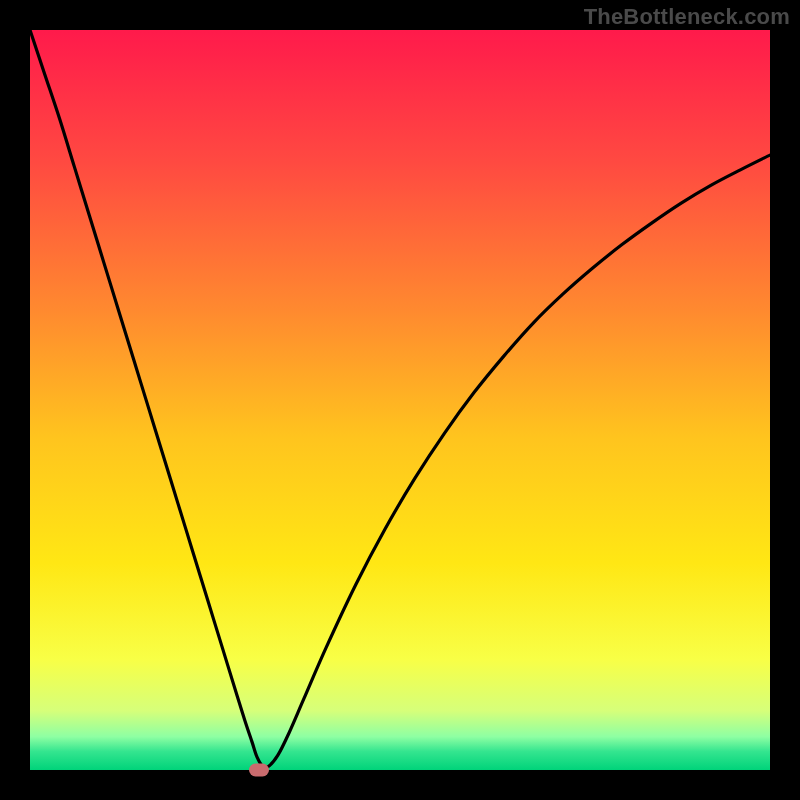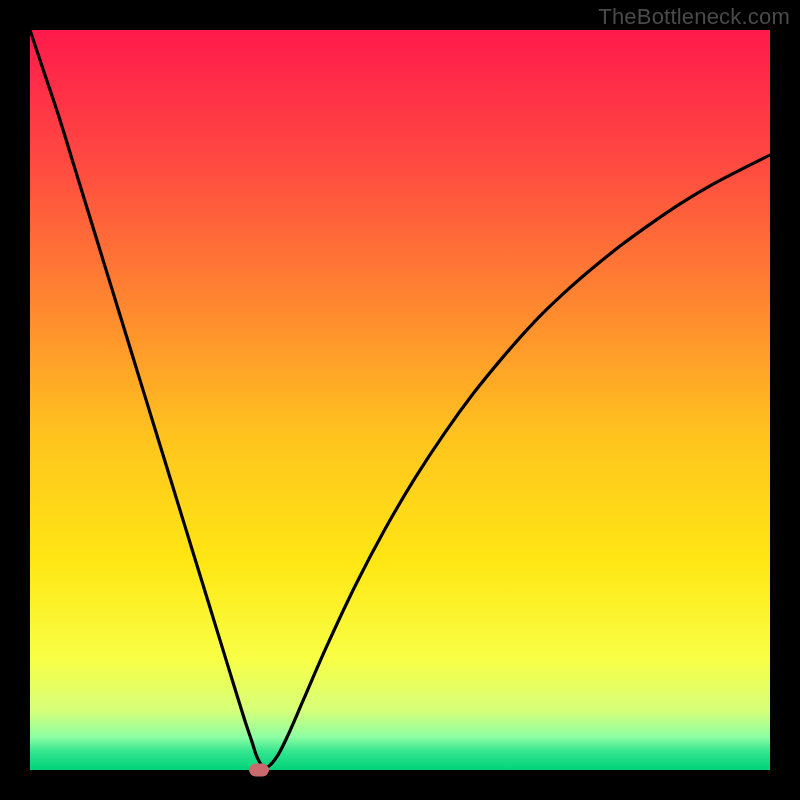--- a/index.html
+++ b/index.html
@@ -26,21 +26,21 @@
     width: 740px;
     height: 740px;
   }
   .watermark {
     position: absolute;
     top: 4px;
     right: 10px;
     color: #4a4a4a;
     font-size: 22px;
     letter-spacing: 0.2px;
-    font-weight: 400;
+    font-weight: 700;
     user-select: none;
   }
   .marker {
     position: absolute;
     width: 20px;
     height: 13px;
     background: #c96b6e;
     border-radius: 7px;
     transform: translate(-50%, -50%);
   }

